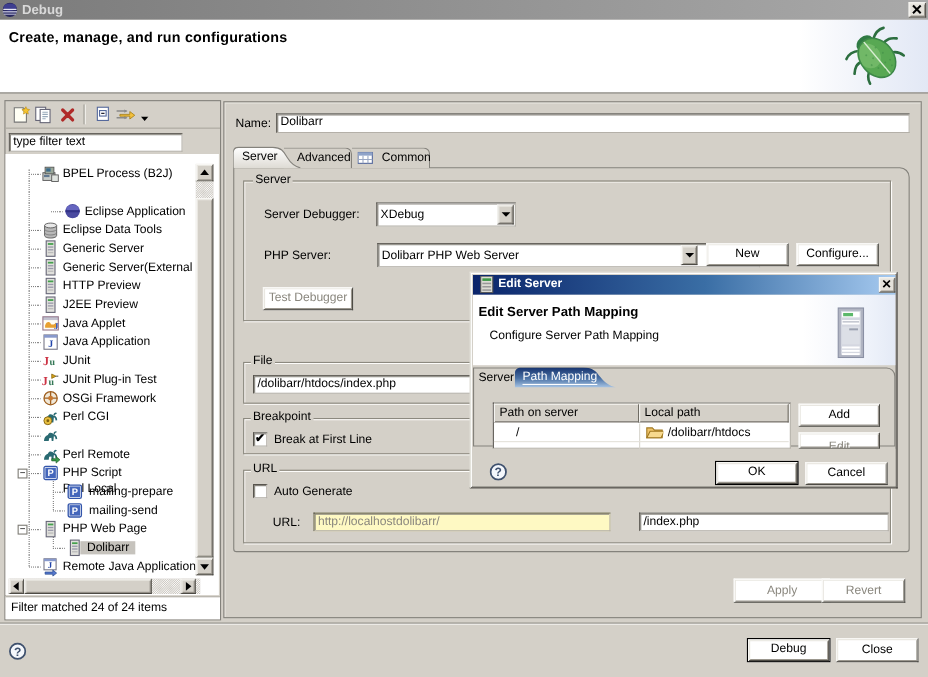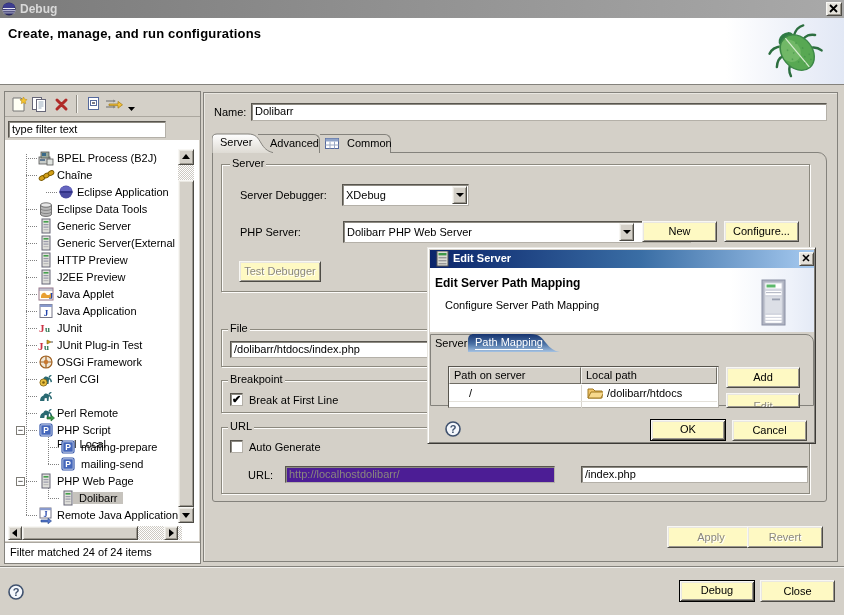--- a/index.html
+++ b/index.html
@@ -1,19 +1,19 @@
 <!DOCTYPE html>
 <html><head><meta charset="utf-8">
 <style>
 *{margin:0;padding:0;box-sizing:border-box;}
 html,body{width:844px;height:615px;overflow:hidden;}
 body{font-family:"Liberation Sans",sans-serif;font-size:11px;color:#000;background:#d4d0c8;position:relative;}
 .abs{position:absolute;}
 .raised{background:#d4d0c8;border:1px solid;border-color:#f8f7f4 #4d4b45 #4d4b45 #f8f7f4;box-shadow:inset 1px 1px 0 #e9e7e1,inset -1px -1px 0 #9b978e;}
-.btn{background:#fef9c3;border:1px solid;border-color:#f8f7f4 #4d4b45 #4d4b45 #f8f7f4;box-shadow:inset 1px 1px 0 #e9e7e1,inset -1px -1px 0 #9b978e;text-align:center;line-height:19px;}
+.btn{background:#ffffff;border:1px solid;border-color:#f8f7f4 #4d4b45 #4d4b45 #f8f7f4;box-shadow:inset 1px 1px 0 #e9e7e1,inset -1px -1px 0 #9b978e;text-align:center;line-height:19px;}
 .btn.dis{color:#8a877e;text-shadow:1px 1px 0 #fff;}
 .txt{background:#fff;border:1px solid;border-color:#58554e #b4b0a8 #b4b0a8 #58554e;box-shadow:inset 1px 1px 0 #8d8a82;line-height:13px;padding:1px 3px;}
 .grp{border:1px solid #8c897f;box-shadow:inset 1px 1px 0 #fdfcfa,1px 1px 0 #fdfcfa;}
 .leg{background:#d4d0c8;padding:0 2px;position:absolute;line-height:11px;}
 .cb{width:13px;height:13px;background:#fff;border:1px solid;border-color:#58554e #b4b0a8 #b4b0a8 #58554e;box-shadow:inset 1px 1px 0 #8d8a82;font-size:11px;font-weight:bold;line-height:11px;text-align:center;}
 .row{position:absolute;height:17px;left:0;width:194px;}
 .row svg{position:absolute;top:0;}
 .row span{position:absolute;top:2px;white-space:nowrap;}
 .doth{position:absolute;height:1px;background-image:repeating-linear-gradient(to right,#808080 0 1px,transparent 1px 2px);}
 .dotv{position:absolute;width:1px;background-image:repeating-linear-gradient(to bottom,#808080 0 1px,transparent 1px 2px);}
@@ -136,31 +136,20 @@
       <div class="doth" style="left:21px;top:8px;width:11px;"></div>
       <svg width="17" height="17" style="position:absolute;left:33px;top:0px">
         <rect x="1" y="7" width="11" height="7" fill="#c8ccc8" stroke="#555" stroke-width=".8"></rect>
         <rect x="3" y="2" width="8" height="6" fill="#9aa89a" stroke="#555" stroke-width=".8"></rect>
         <rect x="4" y="3" width="4" height="3" fill="#3a6a8a"></rect>
         <rect x="9" y="9" width="6" height="6" fill="#e0e4e0" stroke="#555" stroke-width=".8"></rect>
         <rect x="2" y="9" width="5" height="2" fill="#607890"></rect>
       </svg>
       <span style="left:52px;">BPEL Process (B2J)</span>
     </div>
-<div class="row" style="top:27px;">
-      <div class="doth" style="left:21px;top:8px;width:11px;"></div>
-      <svg width="17" height="17" style="position:absolute;left:33px;top:0px">
-        <g fill="#d4a017" stroke="#7a5a00" stroke-width=".9">
-          <ellipse cx="4" cy="11" rx="3" ry="2.2" transform="rotate(-30 4 11)"></ellipse>
-          <ellipse cx="8.5" cy="8.5" rx="3" ry="2.2" transform="rotate(-30 8.5 8.5)"></ellipse>
-          <ellipse cx="13" cy="6" rx="3" ry="2.2" transform="rotate(-30 13 6)"></ellipse>
-        </g>
-      </svg>
-      <span style="left:52px;">Chaîne</span>
-    </div>
 <div class="row" style="top:44px;margin-left:20px;">
       <div class="doth" style="left:21px;top:8px;width:11px;"></div>
       <svg width="17" height="17" style="position:absolute;left:33px;top:0px">
         <circle cx="8" cy="8" r="6.5" fill="#4a4aa0"></circle>
         <ellipse cx="8" cy="5.5" rx="5.8" ry="3.2" fill="#6666c0"></ellipse>
         <rect x="1.5" y="7" width="13" height="2" fill="#333388"></rect>
       </svg>
       <span style="left:52px;">Eclipse Application</span>
     </div>
 <div class="row" style="top:61px;text-align:right;">
@@ -428,21 +417,21 @@
 <div class="abs grp" style="left:221px;top:380px;width:589px;height:33px;"></div>
 <div class="abs leg" style="left:228px;top:374px;">Breakpoint</div>
 <div class="abs cb" style="left:230px;top:393px;">✔</div>
 <div class="abs" style="left:249px;top:394px;">Break at First Line</div>
 
 <div class="abs grp" style="left:221px;top:427px;width:589px;height:67px;"></div>
 <div class="abs leg" style="left:228px;top:421px;">URL</div>
 <div class="abs cb" style="left:230px;top:440px;"></div>
 <div class="abs" style="left:249px;top:441px;">Auto Generate</div>
 <div class="abs" style="left:248px;top:469px;">URL:</div>
-<div class="abs txt" style="left:285px;top:466px;width:270px;height:17px;background:#4c1d95;color:#8a877e;">http://localhostdolibarr/</div>
+<div class="abs txt" style="left:285px;top:466px;width:270px;height:17px;background:#fef9c3;color:#8a877e;">http://localhostdolibarr/</div>
 <div class="abs txt" style="left:581px;top:466px;width:227px;height:17px;">/index.php</div>
 
 <div class="abs btn dis" style="left:667px;top:526px;width:88px;height:22px;line-height:20px;">Apply</div>
 <div class="abs btn dis" style="left:747px;top:526px;width:76px;height:22px;line-height:20px;">Revert</div>
 
 <div class="abs" style="left:0;top:566px;width:844px;height:1px;background:#84827c;"></div>
 <div class="abs" style="left:0;top:567px;width:844px;height:1px;background:#f2f1ee;"></div>
 <div class="abs" style="left:8px;top:584px;width:16px;height:16px;">
  <svg width="16" height="16">
       <circle cx="8" cy="8" r="7" fill="#f4f7fc" stroke="#3f516e" stroke-width="1.6"></circle>

